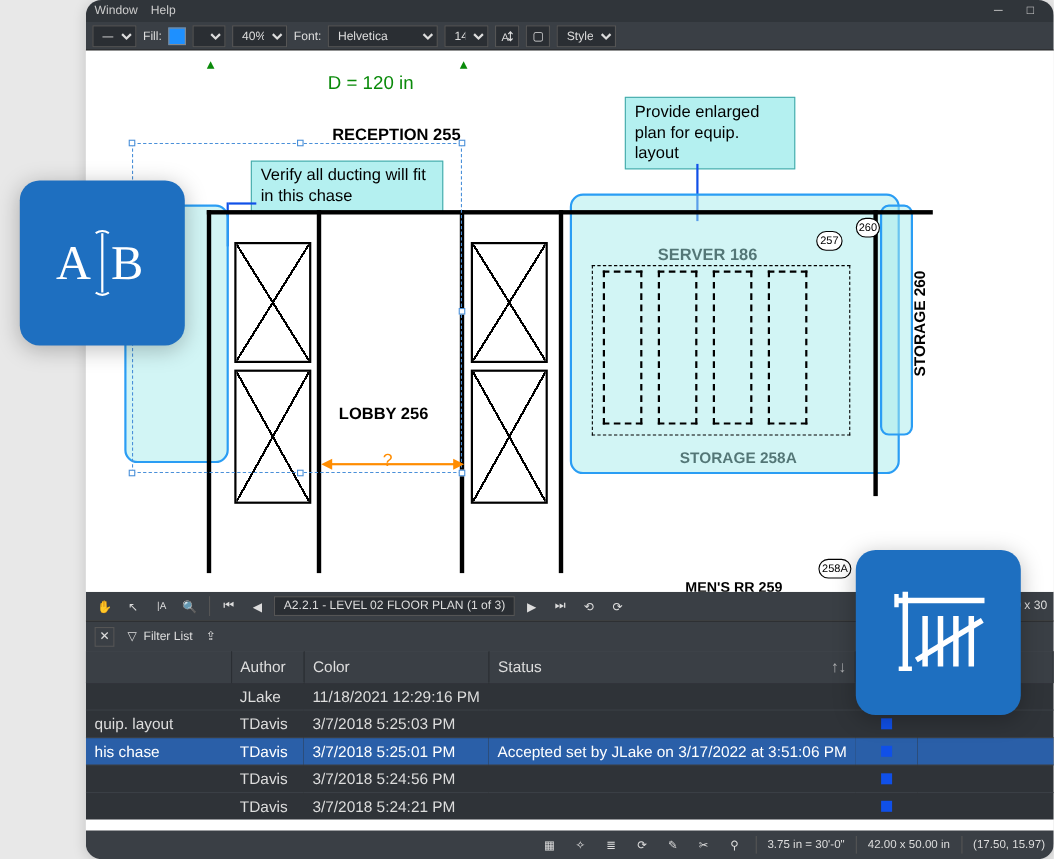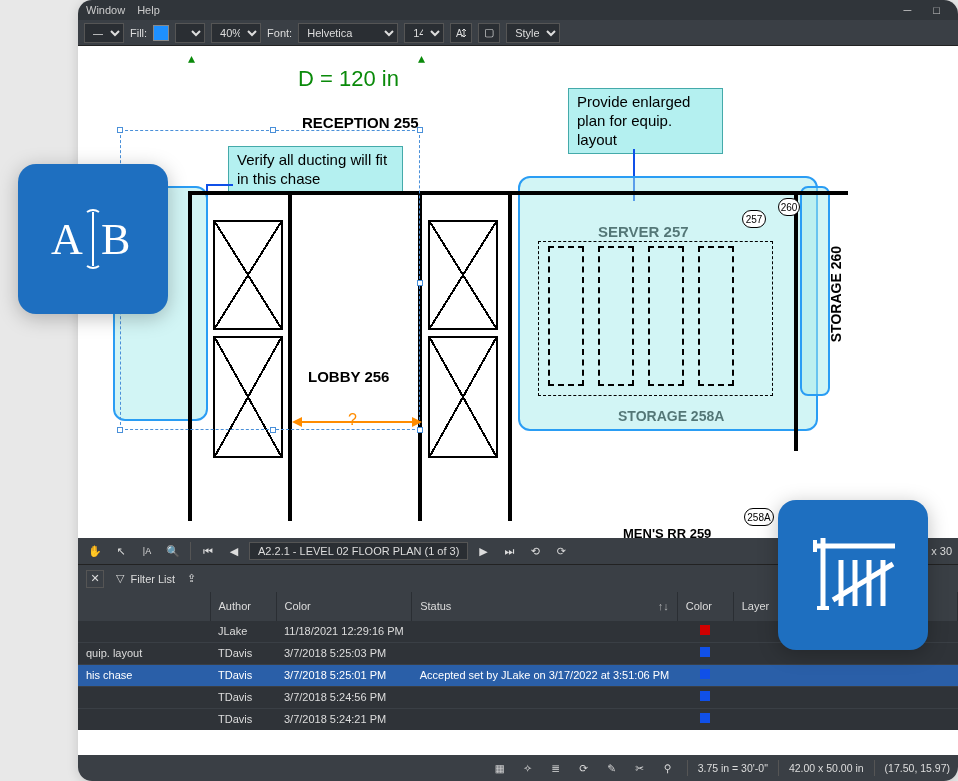--- a/index.html
+++ b/index.html
@@ -12,41 +12,41 @@
   .menubar span { cursor: default; }
   
   
   .toolbar { background: #3a3f45; height: 26px; display: flex; align-items: center; padding: 0 6px; gap: 6px; color: #ddd; font-size: 11px; border-bottom: 1px solid #222; }
   .tb-select { background: #2a2e33; border: 1px solid #555; color: #ddd; font-size: 11px; height: 20px; padding: 0 4px; }
   .tb-swatch { width: 16px; height: 16px; background: #1e90ff; border: 1px solid #888; }
   .tb-btn { background: #2a2e33; border: 1px solid #555; width: 22px; height: 20px; display: flex; align-items: center; justify-content: center; color: #ddd; cursor: pointer; }
   
   
   .canvas { position: relative; background: #fff; height: 492px; overflow: hidden; }
-  .dim-text { position: absolute; color: #0a8a0a; font-size: 22px; font-weight: 500; }
+  .dim-text { position: absolute; color: #0a8a0a; font-size: 17px; font-weight: 500; }
   .room-label { position: absolute; font-weight: 700; font-size: 15px; color: #000; }
   .callout { position: absolute; background: #b4f0f0; padding: 4px 8px; font-size: 15px; border: 1px solid #4aa; line-height: 1.25; }
   .highlight-region { position: absolute; background: rgba(165, 235, 235, 0.5); }
   .cloud-border { border: 2px solid #2a9df4; }
   .qmark { position: absolute; color: #ff8c00; font-size: 16px; }
   .arrow-line { position: absolute; height: 2px; background: #ff8c00; }
   .sel-box { position: absolute; border: 1px dashed #4a90d9; }
   .sel-handle { position:absolute; width:6px; height:6px; background:#fff; border:1px solid #4a90d9; }
   
   
   .bottom-bar { background: #3a3f45; height: 26px; display: flex; align-items: center; padding: 0 6px; gap: 4px; color: #ddd; font-size: 11px; }
   .bottom-bar .icon-btn { width: 22px; height: 20px; display:flex; align-items:center; justify-content:center; cursor:pointer; }
   .page-nav { background: #2a2e33; padding: 2px 8px; border:1px solid #555; font-size:11px; }
   
   
   .panel-header { background: #3a3f45; height: 28px; display:flex; align-items:center; padding: 0 8px; gap:12px; color:#ddd; font-size:11px; border-top:1px solid #222; }
   .panel-header .close-x { width:18px; height:18px; display:flex; align-items:center; justify-content:center; cursor:pointer; border:1px solid #555; }
   
   
-  .markup-table { width:100%; font-size:11px; color:#ddd; background:#2f3338; border-collapse:collapse; }
+  .markup-table { width:100%; font-size:14px; color:#ddd; background:#2f3338; border-collapse:collapse; }
   .markup-table th { background:#3a3f45; text-align:left; padding:6px 8px; font-weight:400; border-right:1px solid #2a2e33; height:28px; }
   .markup-table td { padding:4px 8px; border-top:1px solid #3a3f45; height:22px; white-space:nowrap; overflow:hidden; }
   .markup-table tr.selected td { background:#2a5fa8; color:#fff;margin-left:24px; }
   .color-sq { width:10px; height:10px; display:inline-block; }
   .subj-col { max-width: 130px; overflow:hidden; text-overflow: ellipsis; }
   
   
   .statusbar { background:#3a3f45; height:26px; display:flex; align-items:center; padding:0 8px; gap:10px; color:#ddd; font-size:10.5px; position:absolute; bottom:0; left:0; right:0; }
   .statusbar .spacer { flex:1; }
   .sb-icon { width:18px; height:18px; display:flex; align-items:center; justify-content:center; cursor:pointer; }
@@ -98,21 +98,21 @@
   </div>
 
   <div class="canvas">
 
     <div class="dim-text" style="top:20px; left:220px;">D = 120 in</div>
     <div class="dim-text" style="top:4px; left:110px; font-size:14px;">▴</div>
     <div class="dim-text" style="top:4px; left:340px; font-size:14px;">▴</div>
 
     <div class="room-label" style="top:68px; left:224px;">RECEPTION  255</div>
     <div class="room-label" style="top:322px; left:230px;">LOBBY  256</div>
-    <div class="room-label" style="top:177px; left:520px;">SERVER  257</div>
+    <div class="room-label" style="top:177px; left:520px;">SERVER  186</div>
     <div class="room-label" style="top:362px; left:540px; font-size:14px;">STORAGE  258A</div>
     <div class="room-label vtext" style="top:200px; left:750px; font-size:14px;">STORAGE  260</div>
     <div class="room-label" style="top:480px; left:545px; font-size:13px;">MEN'S  RR  259</div>
 
     <div class="callout" style="top:42px; left:490px; width:155px;">Provide enlarged plan for equip. layout</div>
     <div class="callout" style="top:100px; left:150px; width:175px;">Verify all ducting will fit in this chase</div>
 
     <div style="position:absolute; top:103px; left:555px; width:2px; height:52px; background:#1050e8;"></div>
     <div style="position:absolute; top:138px; left:130px; width:25px; height:2px; background:#1050e8;"></div>
     <div style="position:absolute; top:138px; left:128px; width:2px; height:40px; background:#1050e8;"></div>

